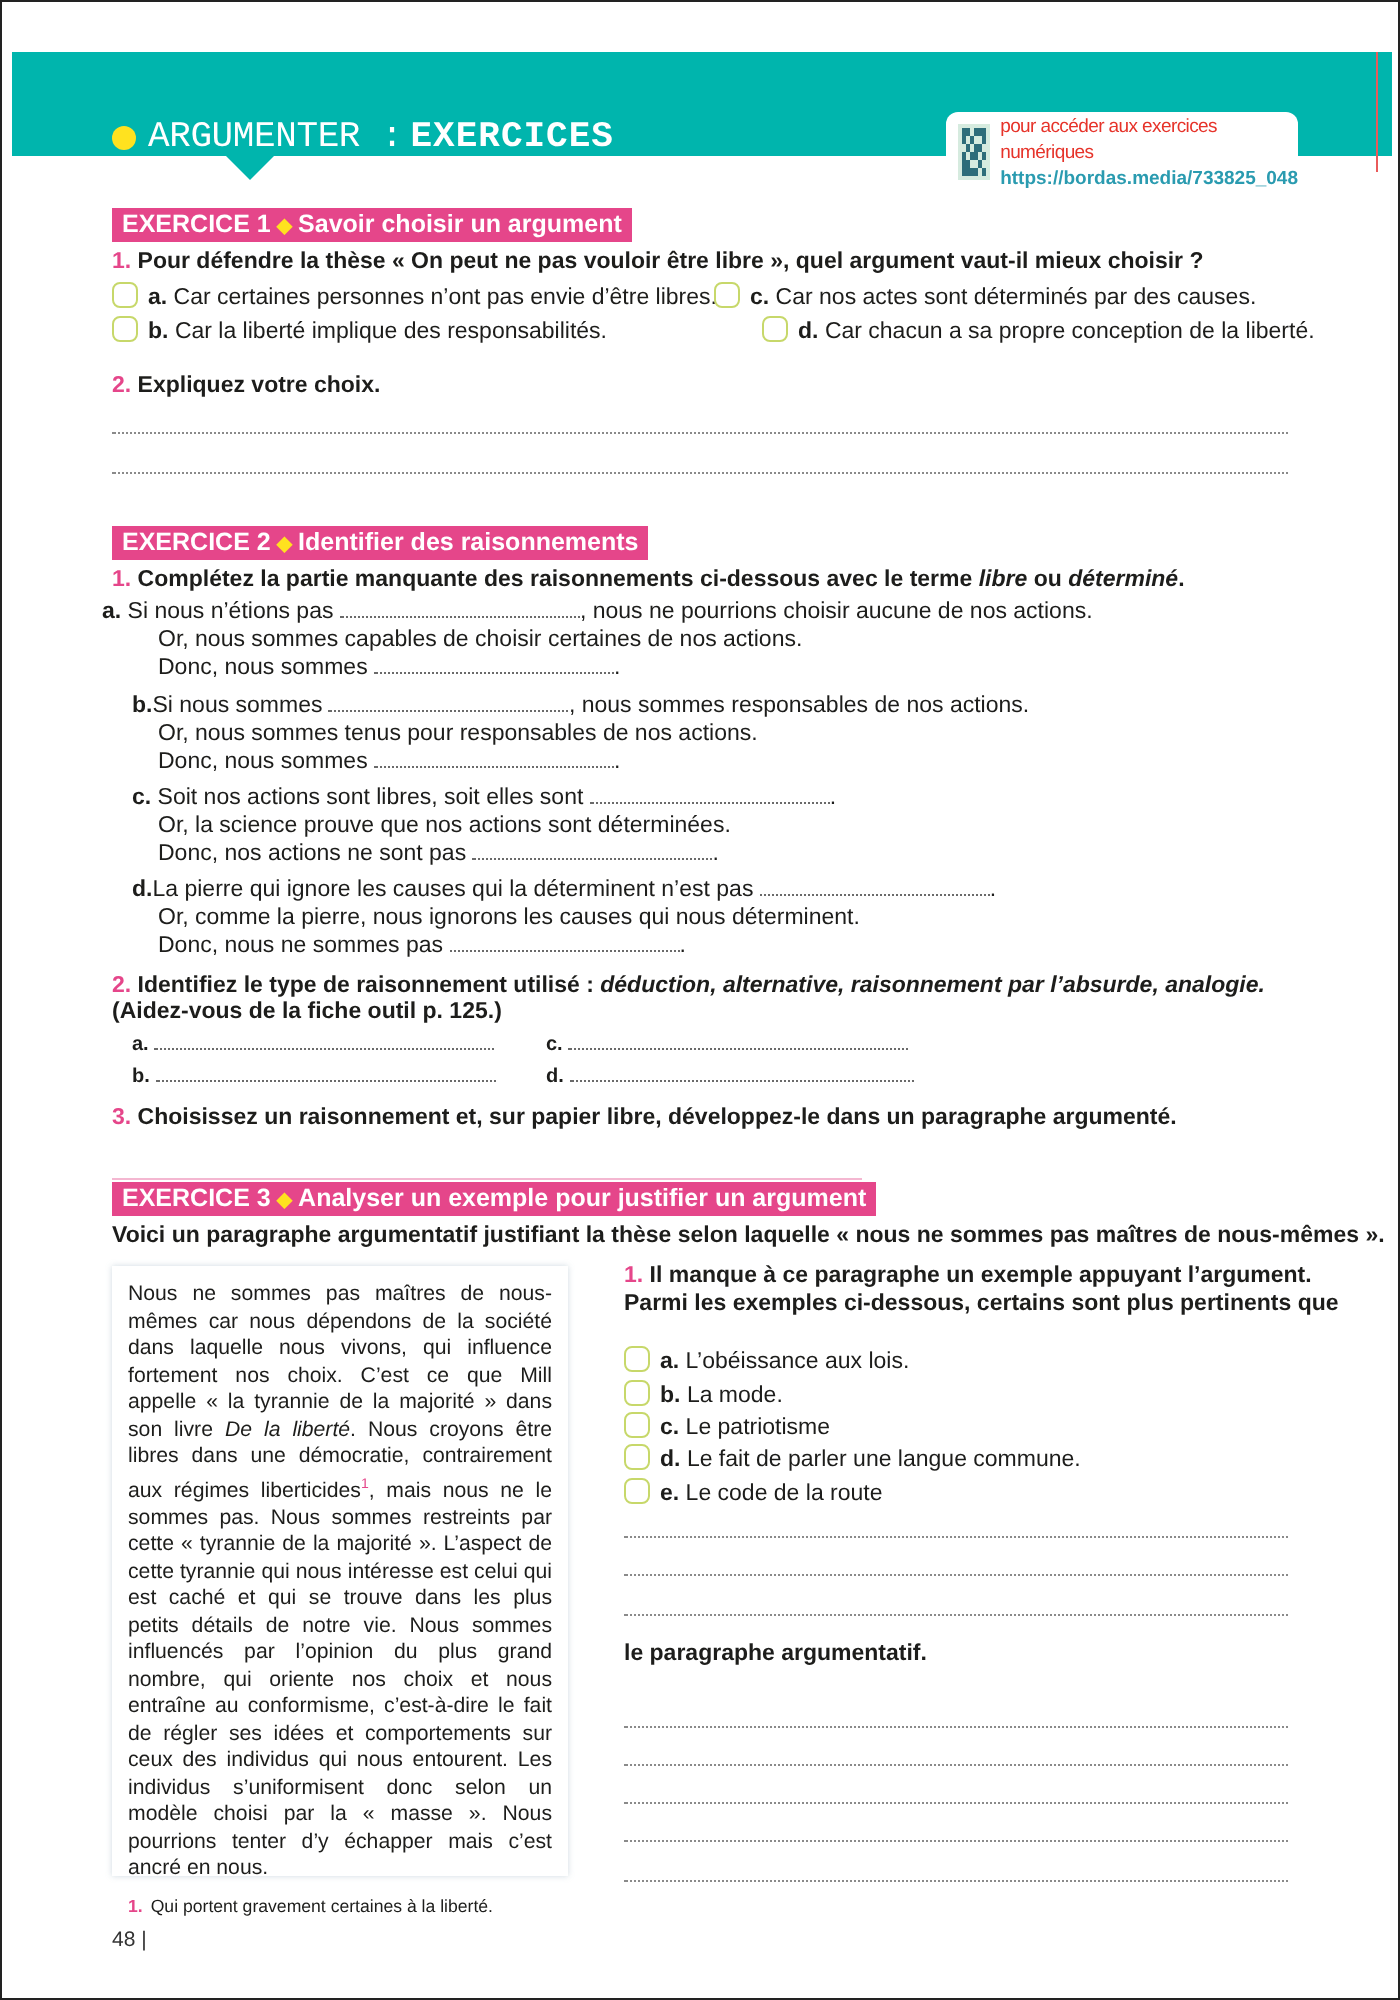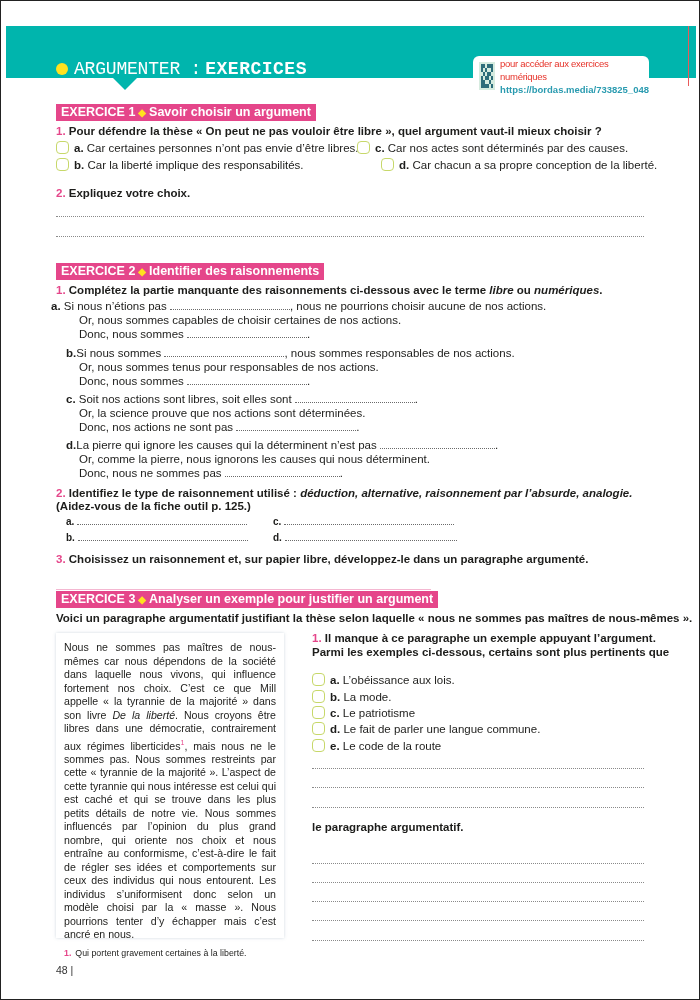--- a/index.html
+++ b/index.html
@@ -118,21 +118,21 @@
   <span>Expliquez votre choix.</span>
 </div>
 <div class="dots-line" style="left:55px; top:215px; width:588px;"></div>
 <div class="dots-line" style="left:55px; top:235px; width:588px;"></div>
 
 <div class="ex-banner" style="top:262px;">
   <span>EXERCICE 2</span><span class="diamond">◆</span><span>Identifier des raisonnements</span>
 </div>
 <div class="q" style="left:55px; top:283px;">
   <span class="num">1.</span>
-  <span>Complétez la partie manquante des raisonnements ci-dessous avec le terme </span><i>libre</i><span> ou </span><i>numériques</i><span>.</span>
+  <span>Complétez la partie manquante des raisonnements ci-dessous avec le terme </span><i>libre</i><span> ou </span><i>déterminé</i><span>.</span>
 </div>
 
 <div class="txt" style="left:50px; top:298px;">
   <b>a.</b> <span>Si nous n’étions pas</span> <span class="blank" style="width:120px;"></span><span>, nous ne pourrions choisir aucune de nos actions.</span>
 </div>
 <div class="txt" style="left:78px; top:312px;">Or, nous sommes capables de choisir certaines de nos actions.</div>
 <div class="txt" style="left:78px; top:326px;">
   <span>Donc, nous sommes</span> <span class="blank" style="width:120px;"></span><span>.</span>
 </div>
 

